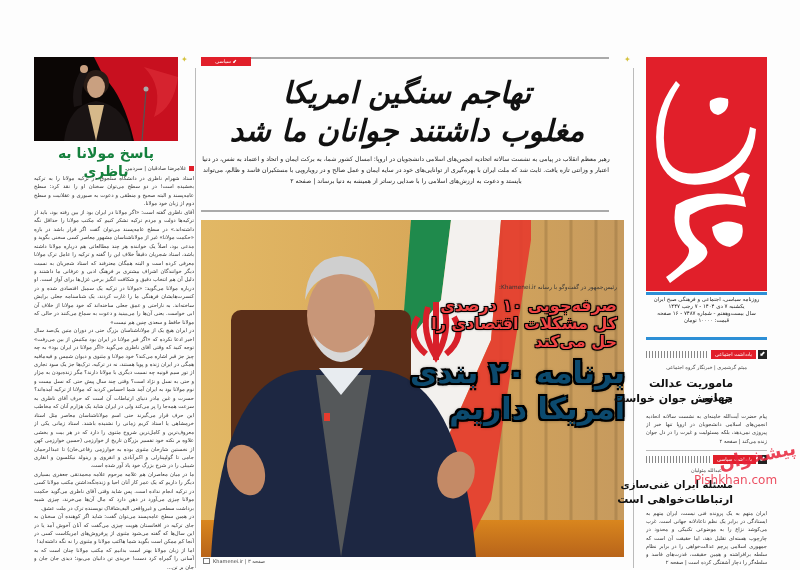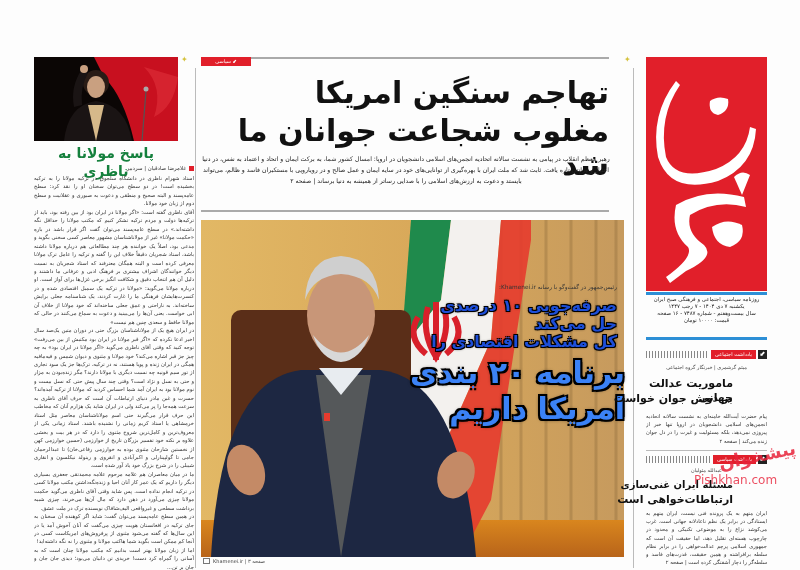--- a/index.html
+++ b/index.html
@@ -23,29 +23,29 @@
   .byline-small { position: absolute; left: 646px; width: 121px; text-align: center; font-size: 5px; color: #444; }
   .note-title { position: absolute; left: 612px; width: 121px; text-align: right; font-weight: bold; font-size: 11px; line-height: 14px; color: #111; }
   .note-body { position: absolute; left: 646px; width: 121px; text-align: justify; font-size: 5.2px; line-height: 8.2px; color: #333; }
 
   
   .watermark { position: absolute; left: 700px; top: 445px; width: 100px; height: 60px; pointer-events: none; }
 
   
   .section-tag { position: absolute; left: 201px; top: 57px; width: 50px; height: 9px; background: #e11f2a; color: #fff; font-size: 5px; line-height: 9px; text-align: center; }
   .top-rule { position: absolute; left: 201px; top: 57px; width: 408px; height: 2px; background: #aaa; }
-  .headline { position: absolute; left: 205px; width: 404px; font-weight: bold; color: #111; font-size: 30px; line-height: 34px; }
+  .headline { position: absolute; left: 205px; width: 404px; text-align: center; font-weight: bold; color: #111; font-size: 30px; line-height: 34px; font-style: italic; }
   .lede { position: absolute; left: 201px; top: 153px; width: 410px; text-align: center; font-size: 6.2px; line-height: 11px; color: #222; }
   .center-rule { position: absolute; left: 201px; top: 210px; width: 408px; height: 2px; background: #aaa; }
 
   .hero { position: absolute; left: 201px; top: 220px; width: 423px; height: 337px; overflow: hidden; background: #d7a25a; }
   .hero svg { width: 100%; height: 100%; display: block; }
   .hero-source { position: absolute; left: 392px; top: 284px; width: 225px; text-align: right; font-size: 5.8px; color: #333; }
-  .hero-sub { position: absolute; left: 395px; top: 297px; width: 222px; text-align: right; font-weight: bold; color: #1d4ed8; font-size: 16px; line-height: 18px; text-shadow: 0 0 3px #000, 1px 1px 0 #000, -1px -1px 0 #000, 1px -1px 0 #000, -1px 1px 0 #000; }
-  .hero-main { position: absolute; left: 395px; top: 355px; width: 230px; text-align: right; font-weight: bold; color: #3b82f6; font-size: 30px; line-height: 36px; text-shadow: 0 0 4px #000, 2px 2px 0 #000, -2px -2px 0 #000, 2px -2px 0 #000, -2px 2px 0 #000; }
+  .hero-sub { position: absolute; left: 395px; top: 297px; width: 222px; text-align: right; font-weight: bold; color: #ef4444; font-size: 16px; line-height: 18px; text-shadow: 0 0 3px #000, 1px 1px 0 #000, -1px -1px 0 #000, 1px -1px 0 #000, -1px 1px 0 #000; }
+  .hero-main { position: absolute; left: 395px; top: 355px; width: 230px; text-align: right; font-weight: bold; color: #0c4a6e; font-size: 30px; line-height: 36px; text-shadow: 0 0 4px #000, 2px 2px 0 #000, -2px -2px 0 #000, 2px -2px 0 #000, -2px 2px 0 #000; }
   .credit { position: absolute; left: 203px; top: 558px; display: flex; flex-direction: row-reverse; align-items: center; gap: 3px; font-size: 5px; color: #444; direction: ltr; }
   .credit-icon { width: 7px; height: 6px; border: 1px solid #777; }
 
   
   .left-photo { position: absolute; left: 34px; top: 57px; width: 144px; height: 84px; overflow: hidden; background: #c8101f; }
   .left-photo svg { width: 100%; height: 100%; display: block; }
   .left-title { position: absolute; left: 34px; top: 144px; width: 144px; text-align: center; font-weight: bold; font-size: 14px; line-height: 18px; color: #15803d; }
   .left-byline { position: absolute; left: 34px; top: 165px; width: 160px; text-align: right; font-size: 5.4px; color: #333; display: flex; flex-direction: row; align-items: center; gap: 3px; }
   .left-byline .sq { width: 5px; height: 5px; background: #e11f2a; display: inline-block; }
   .left-body { position: absolute; left: 34px; top: 174px; width: 160px; height: 396px; overflow: hidden; text-align: justify; font-size: 5.3px; line-height: 8.45px; color: #333; }
@@ -86,21 +86,21 @@
   <p>در همین سطح عامه‌پسند می‌توان گفت: شاید اگر کوهنده آن سخنان به جای ترکیه در افغانستان هویت چیزی می‌گفت که آنان آخوش آمد یا در این سال‌ها که گفته می‌شود مثنوی از پرفروش‌های امریکاست کسی در آنجا کم ممکن است بگوید شما هاکتب مولانا و مثنوی را نه نگه داشته‌اید!</p>
   <p>اما از زبان مولانا بهتر است بدانیم که مکتب مولانا چنان است که به آسانی را گمراه کرد دست! خریدی تن دانیان می‌بود؛ دیدی جان جان و جان بر تن...</p>
 </div>
 
 <div class="top-rule"></div>
 <div class="section-tag">
   <span>⬋ </span><span>سیاسی</span>
 </div>
 
 <div class="headline" style="top:76px;">تهاجم سنگین امریکا</div>
-<div class="headline" style="top:114px;">مغلوب شجاعت جوانان ما شد</div>
+<div class="headline" style="top:114px;">مغلوب داشتند جوانان ما شد</div>
 <div class="lede">رهبر معظم انقلاب در پیامی به نشست سالانه اتحادیه انجمن‌های اسلامی دانشجویان در اروپا: امسال کشور شما، به برکت ایمان و اتحاد و اعتماد به نفس، در دنیا اعتبار و وزانتی تازه یافت. ثابت شد که ملت ایران با بهره‌گیری از توانایی‌های خود در سایه ایمان و عمل صالح و در رویارویی با مستکبران فاسد و ظالم، می‌تواند بایستد و دعوت به ارزش‌های اسلامی را با صدایی رساتر از همیشه به دنیا برساند | صفحه ۲</div>
 <div class="center-rule"></div>
 
 <div class="hero">
   <svg viewBox="0 0 423 337" preserveAspectRatio="none">
     <defs>
       <linearGradient id="bg" x1="0" y1="0" x2="1" y2="0">
         <stop offset="0" stop-color="#e2b865"></stop>
         <stop offset="0.5" stop-color="#d9a95a"></stop>
         <stop offset="1" stop-color="#c69a5e"></stop>
@@ -143,22 +143,22 @@
 
     <ellipse cx="45" cy="250" rx="18" ry="26" fill="#c48a66" transform="rotate(-20 45 250)"></ellipse>
     <ellipse cx="255" cy="255" rx="18" ry="24" fill="#c48a66" transform="rotate(20 255 255)"></ellipse>
     <rect x="123" y="193" width="6" height="8" fill="#e63b2e"></rect>
   </svg>
 </div>
 
 <div class="hero-source">رئیس‌جمهور در گفت‌وگو با رسانه Khamenei.ir:</div>
 <div class="hero-sub">
   <div>صرفه‌جویی ۱۰ درصدی</div>
+  <div>کل مشکلات اقتصادی را</div>
   <div>حل می‌کند</div>
-  <div>کل مشکلات اقتصادی را</div>
 </div>
 <div class="hero-main">
   <div>برنامه ۲۰ بندی</div>
   <div>امریکا داریم</div>
 </div>
 
 <div class="credit">
   <span>Khamenei.ir | صفحه ۳</span>
   <span class="credit-icon"></span>
 </div>

